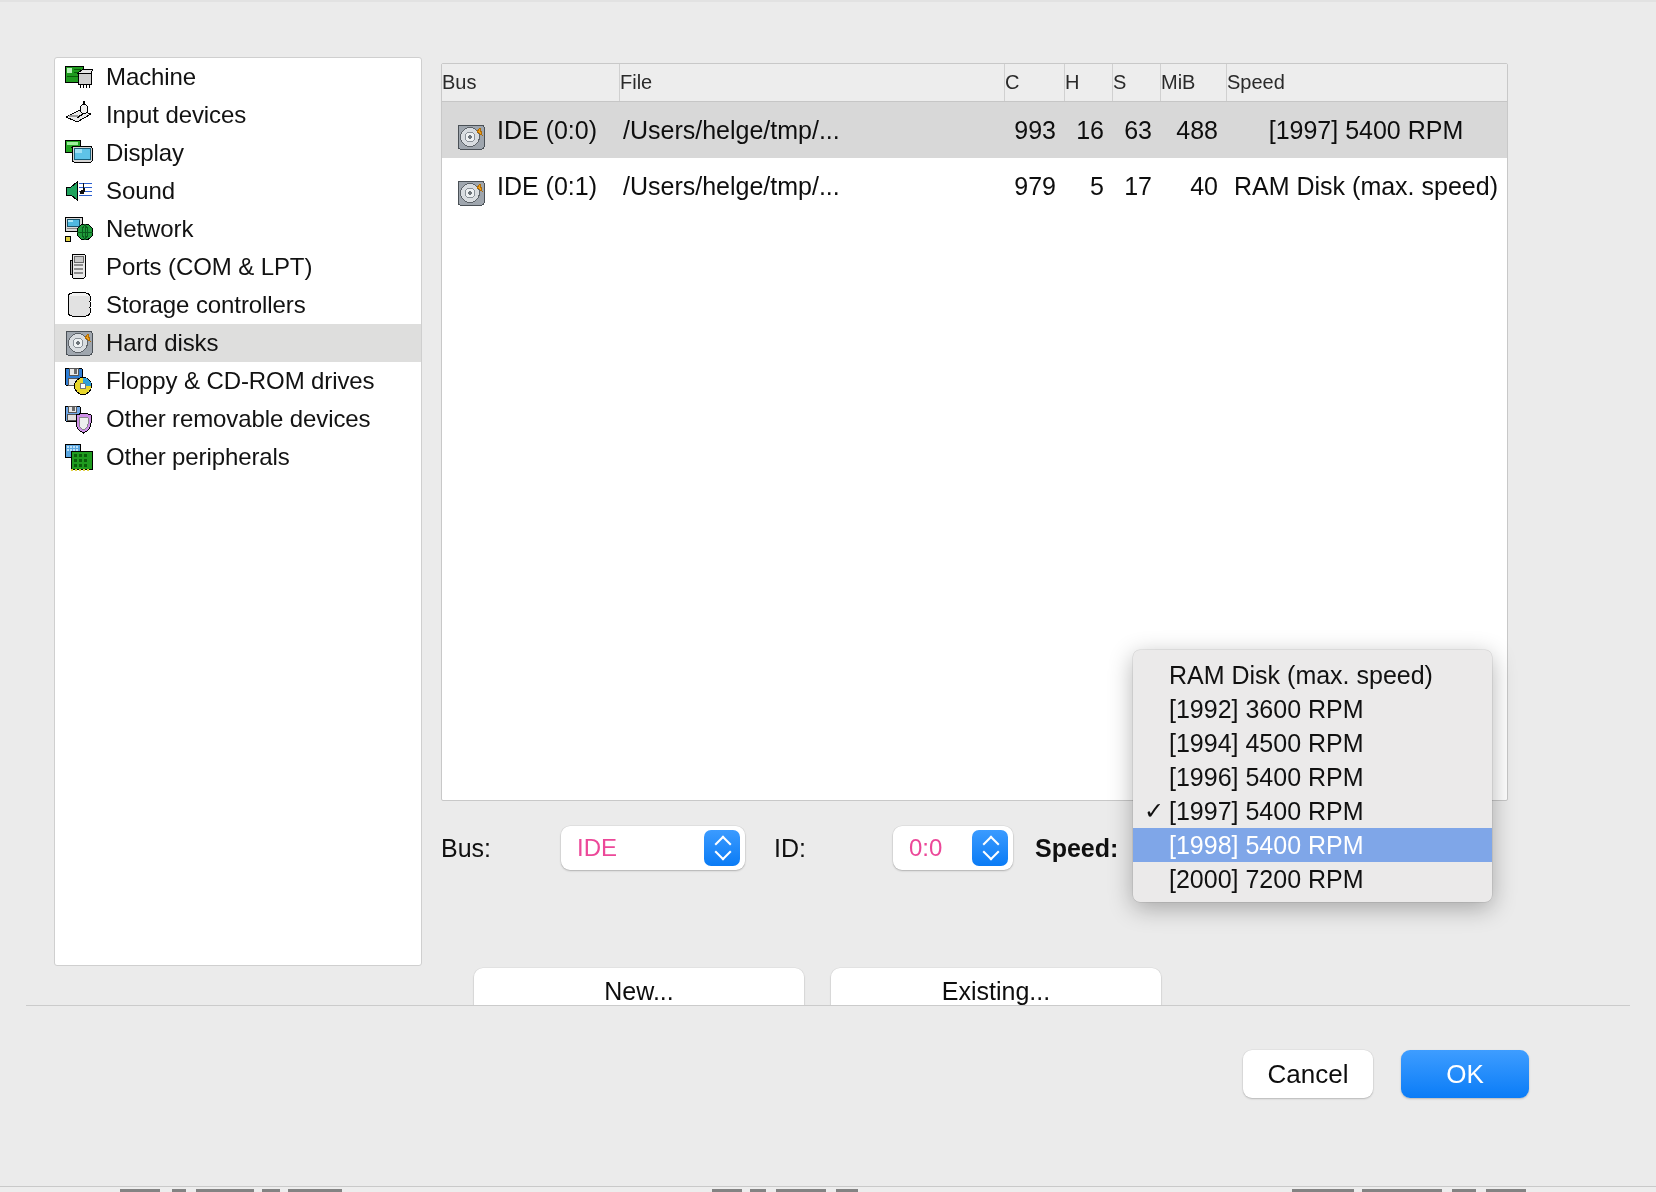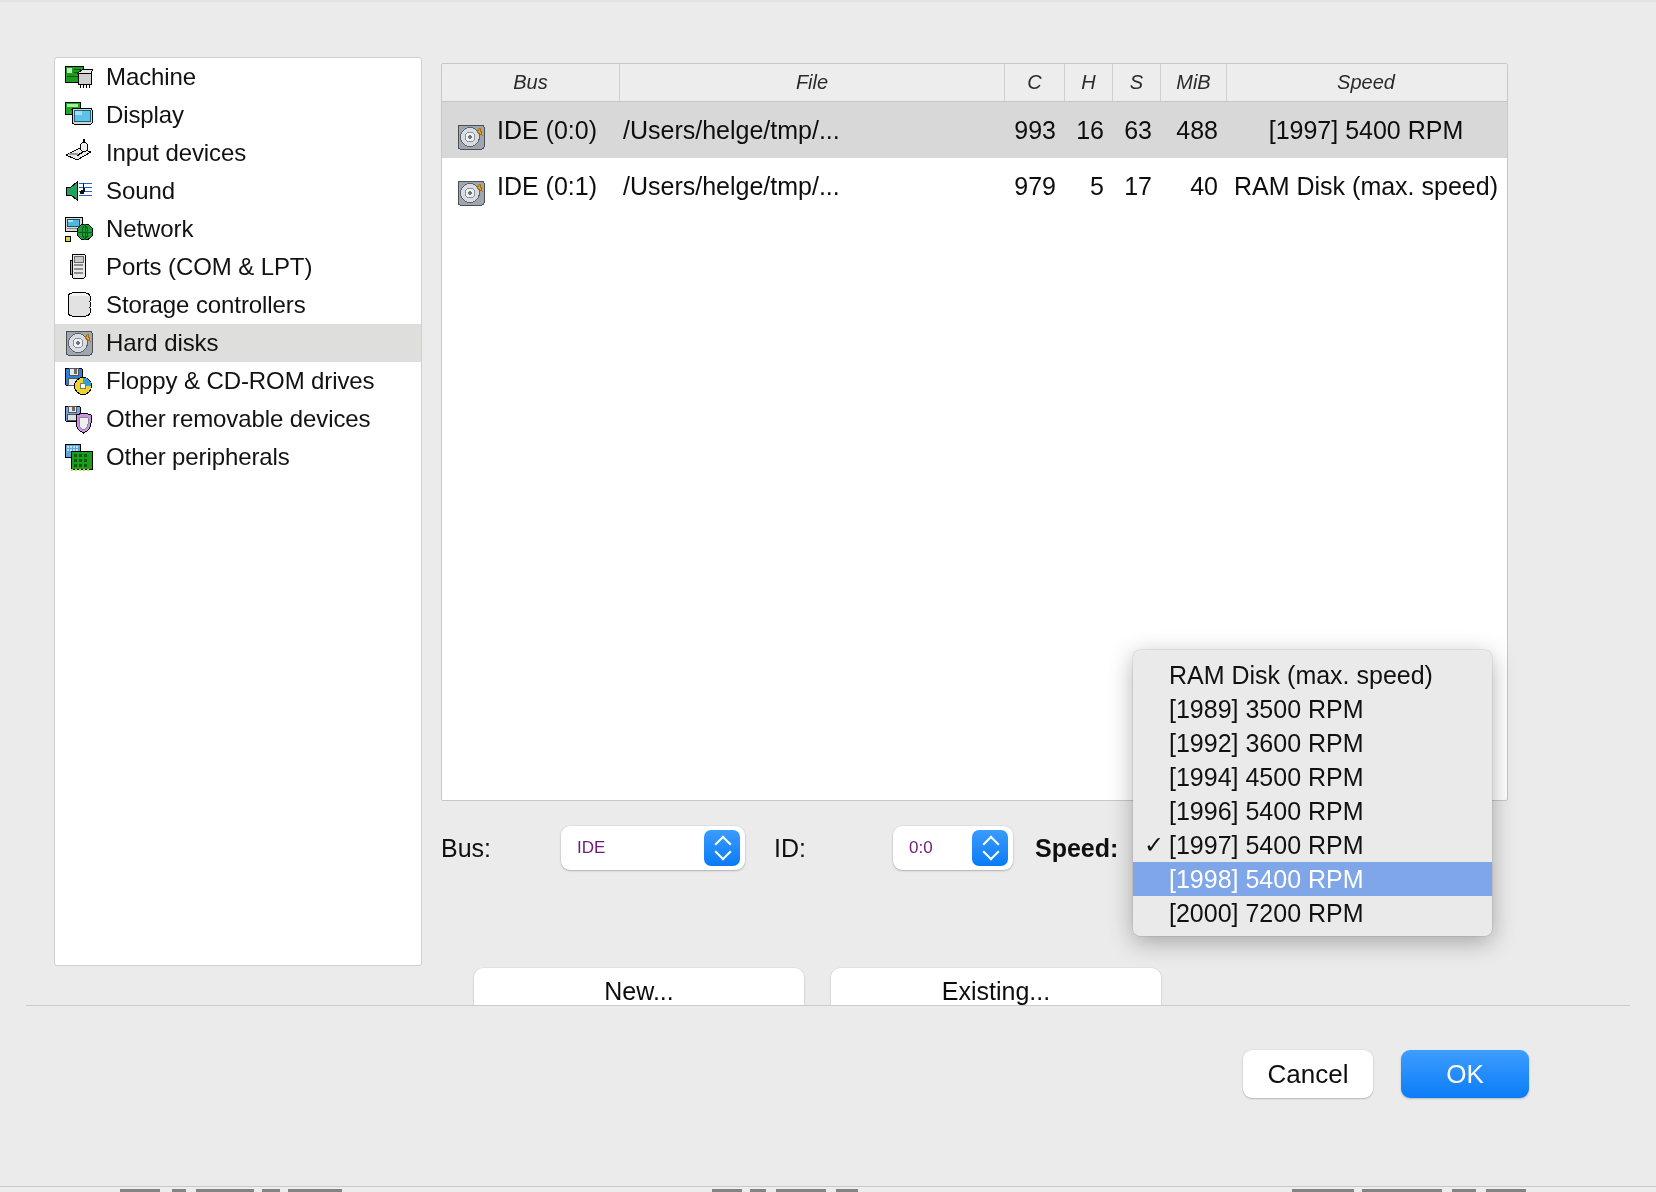--- a/index.html
+++ b/index.html
@@ -82,26 +82,24 @@
     height: 37px;
     background: #ededed;
     border-bottom: 1px solid #c6c6c6;
     align-items: center;
     font-size: 20px;
     color: #2a2a2a;
   }
   .th {
     height: 37px;
     line-height: 37px;
-    text-align: center;
     box-sizing: border-box;
     border-right: 1px solid #d0d0d0;
     overflow: hidden;
     white-space: nowrap;
-    font-style: italic;
   }
   .th.last { border-right: none; }
   .tr {
     display: flex;
     height: 56px;
     align-items: center;
     font-size: 25px;
     color: #0e0e0e;
   }
   .tr.selected { background: #d8d8d8; }
@@ -143,22 +141,22 @@
     height: 44px;
     background: #ffffff;
     border-radius: 9px;
     box-shadow: 0 1px 2px rgba(0,0,0,.22), 0 0 0 .5px rgba(0,0,0,.07);
     box-sizing: border-box;
   }
   .popup-btn .val {
     position: absolute;
     left: 16px; top: 0;
     line-height: 44px;
-    font-size: 17px;
-    color: #701a75;
+    font-size: 24px;
+    color: #ec4899;
   }
   .stepper {
     position: absolute;
     right: 5px; top: 4px;
     width: 36px; height: 36px;
     border-radius: 7px;
     background: linear-gradient(#3b9bff, #0a7bf5);
   }
   .stepper .up { top: 6px; }
   .stepper .up::before {
@@ -313,37 +311,37 @@
               <path d="M14 11 L19 7 L29 7 L27 11 Z" fill="#e6e6e6" stroke="#000"></path>
               <rect x="16" y="22" width="1.2" height="4" fill="#000"></rect>
               <rect x="19" y="22" width="1.2" height="4" fill="#000"></rect>
               <rect x="22" y="22" width="1.2" height="4" fill="#000"></rect>
               <rect x="25" y="22" width="1.2" height="4" fill="#000"></rect>
             </svg></span>
           <span class="side-label">Machine</span>
         </div>
         <div class="side-item">
           <span class="ico"><svg width="30" height="30" viewBox="0 0 30 30" shape-rendering="crispEdges">
+              <path d="M2 17 L16 10 L27 14 L13 22 Z" fill="#e9e9e9" stroke="#000"></path>
+              <rect x="4.5" y="14.5" width="9" height="2" fill="#9a9a9a"></rect>
+              <ellipse cx="20" cy="9" rx="4" ry="5" fill="#f0f0f0" stroke="#000"></ellipse>
+              <path d="M20 4 L20 1" stroke="#000" stroke-width="1.2"></path>
+              <path d="M13 18 L20 13" stroke="#000" stroke-width="1.2"></path>
+            </svg></span>
+          <span class="side-label">Input devices</span>
+        </div>
+        <div class="side-item">
+          <span class="ico"><svg width="30" height="30" viewBox="0 0 30 30" shape-rendering="crispEdges">
               <rect x="1" y="2" width="15" height="12" fill="#22a522" stroke="#000"></rect>
               <rect x="3" y="4" width="11" height="3" fill="#9ff09f"></rect>
               <rect x="8" y="8" width="20" height="16" rx="1.5" fill="#d5d5d5" stroke="#000"></rect>
               <rect x="10" y="10" width="16" height="11" fill="#5fc3e8" stroke="#1b5f7a"></rect>
               <rect x="11" y="11" width="7" height="4" fill="#9fe0f5"></rect>
             </svg></span>
           <span class="side-label">Display</span>
-        </div>
-        <div class="side-item">
-          <span class="ico"><svg width="30" height="30" viewBox="0 0 30 30" shape-rendering="crispEdges">
-              <path d="M2 17 L16 10 L27 14 L13 22 Z" fill="#e9e9e9" stroke="#000"></path>
-              <rect x="4.5" y="14.5" width="9" height="2" fill="#9a9a9a"></rect>
-              <ellipse cx="20" cy="9" rx="4" ry="5" fill="#f0f0f0" stroke="#000"></ellipse>
-              <path d="M20 4 L20 1" stroke="#000" stroke-width="1.2"></path>
-              <path d="M13 18 L20 13" stroke="#000" stroke-width="1.2"></path>
-            </svg></span>
-          <span class="side-label">Input devices</span>
         </div>
         <div class="side-item">
           <span class="ico"><svg width="30" height="30" viewBox="0 0 30 30" shape-rendering="crispEdges">
               <path d="M2 11 L7 11 L13 6 L13 24 L7 19 L2 19 Z" fill="#1fa35e" stroke="#000"></path>
               <rect x="15" y="7" width="13" height="1.3" fill="#2a5fd0"></rect>
               <rect x="15" y="11" width="13" height="1.3" fill="#2a5fd0"></rect>
               <rect x="15" y="15" width="13" height="1.3" fill="#2a5fd0"></rect>
               <rect x="15" y="19" width="13" height="1.3" fill="#2a5fd0"></rect>
               <path d="M19 4 L19 14 q-3 0 -3 2.5 t3 1.5 q2 -1 2 -4 Z" fill="#111"></path>
             </svg></span>
@@ -527,21 +525,20 @@
     <div class="ctl-label" style="left:594px;font-weight:bold;">Speed:</div>
   </div>
 
   <div class="actions">
     <div class="abtn" style="left:13px; width:330px;">New...</div>
     <div class="abtn" style="left:370px; width:330px;">Existing...</div>
   </div>
 
   <div class="menu" id="speed-menu">
       <div class="menu-item"><span>RAM Disk (max. speed)</span></div>
-      <div class="menu-item"><span>[1989] 3500 RPM</span></div>
       <div class="menu-item"><span>[1992] 3600 RPM</span></div>
       <div class="menu-item"><span>[1994] 4500 RPM</span></div>
       <div class="menu-item"><span>[1996] 5400 RPM</span></div>
       <div class="menu-item"><span class="menu-check">✓</span><span>[1997] 5400 RPM</span></div>
       <div class="menu-item highlight"><span>[1998] 5400 RPM</span></div>
       <div class="menu-item"><span>[2000] 7200 RPM</span></div>
     </div>
 
   <div class="footer-sep"></div>
   <div class="footer">

